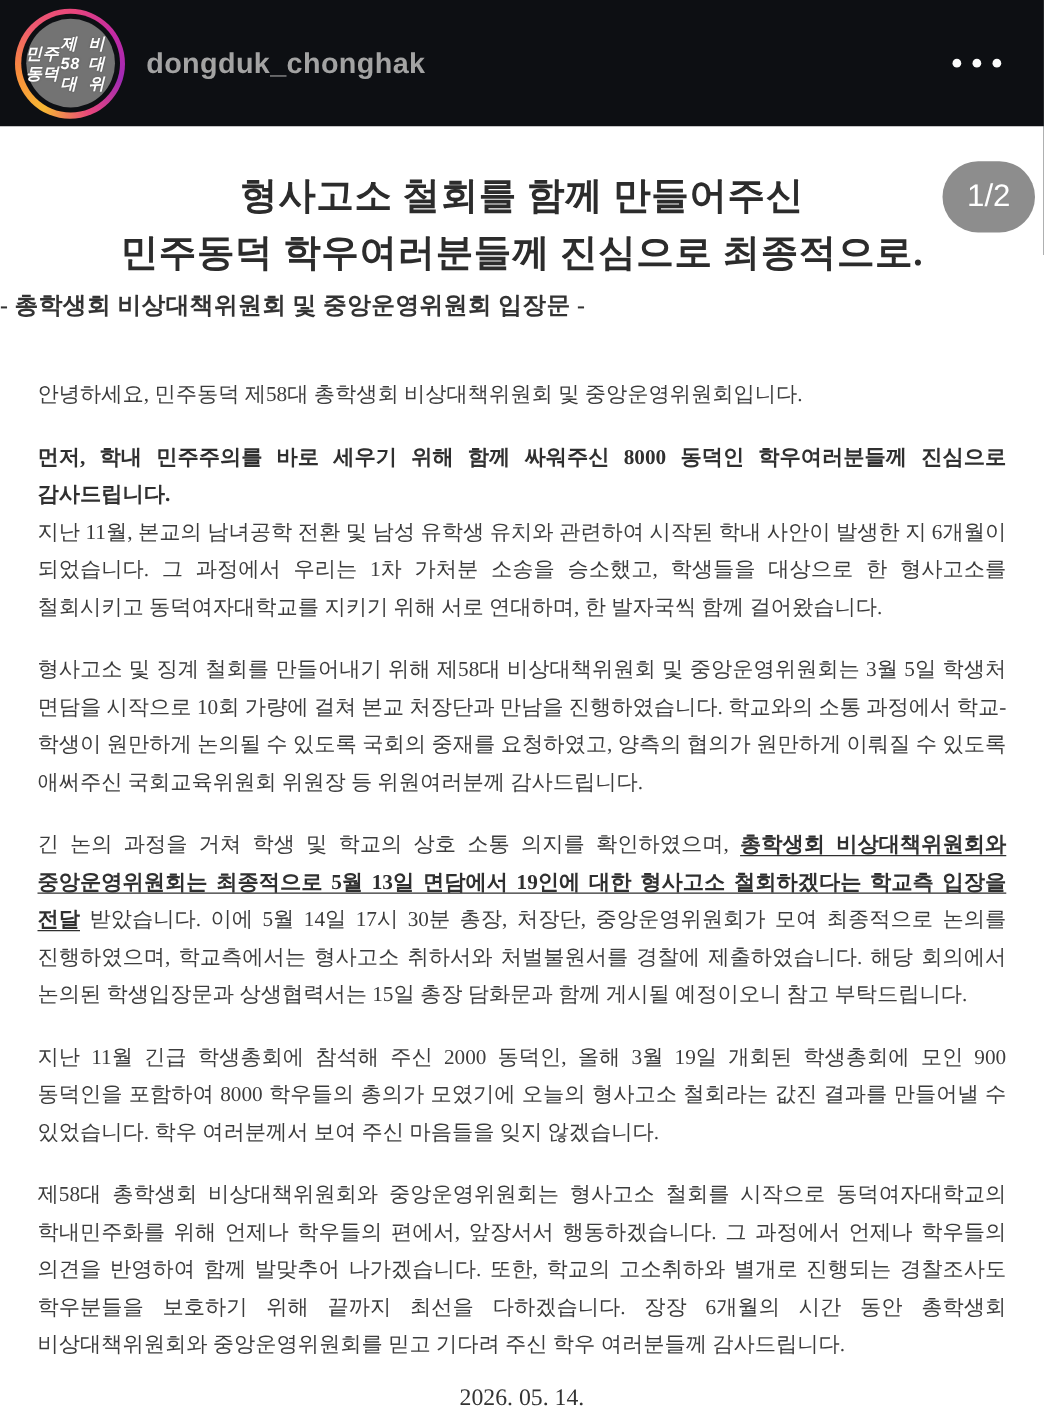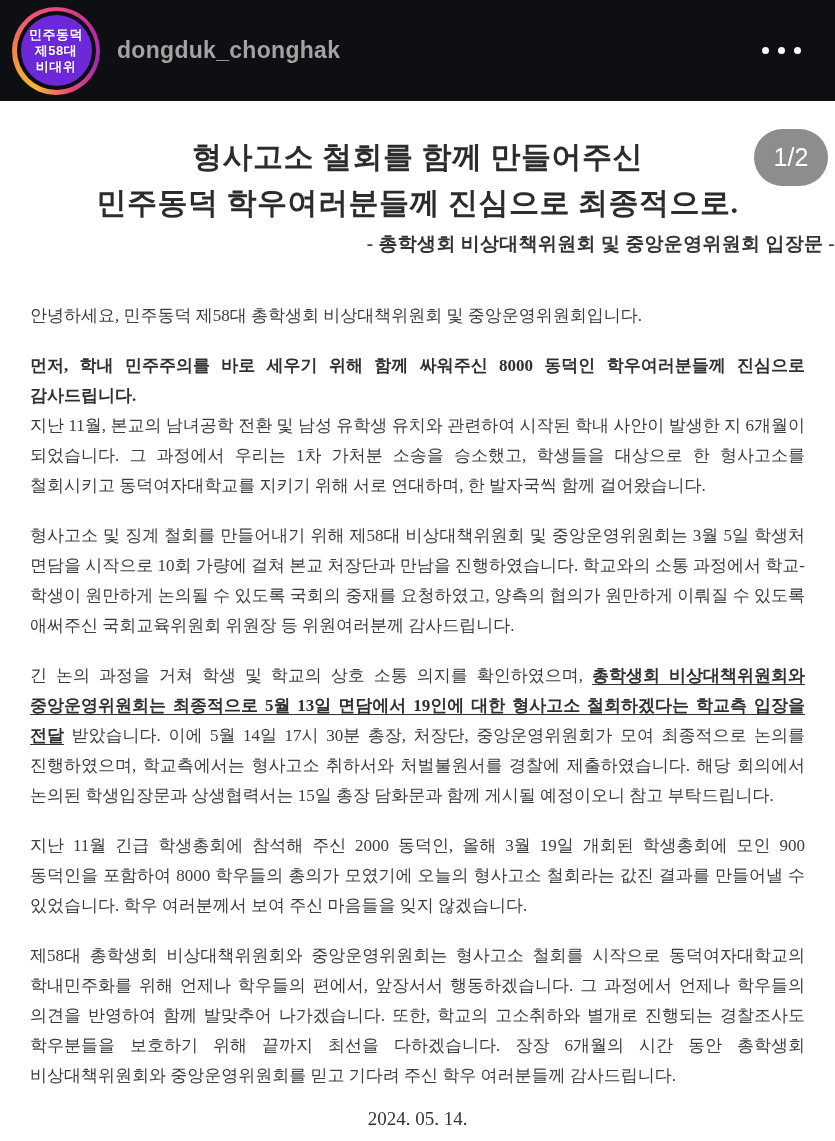--- a/index.html
+++ b/index.html
@@ -28,26 +28,27 @@
     cursor: pointer;
     flex: 0 0 auto;
   }
   .avatar-gap {
     width: 79px; height: 79px; border-radius: 50%;
     background: #0d0f13;
     display: flex; align-items: center; justify-content: center;
   }
   .avatar-inner {
     width: 71px; height: 71px; border-radius: 50%;
-    background: #6d28d9;
-    display: flex; flex-direction: column; align-items: center; justify-content: center;
+    background: #737373;
+    display: flex; align-items: center; justify-content: center;
     color: #ffffff;
     font-size: 13px; font-weight: 700; line-height: 16px;
     letter-spacing: 0.5px;
     text-shadow: 0 0 2px rgba(0,0,0,0.25);
+    font-style: italic;
   }
   .username {
     margin-left: 17px;
     color: #a3a3a3;
     font-size: 23px;
     font-weight: 700;
     letter-spacing: 0.3px;
     cursor: pointer;
   }
   .menu-dots {
@@ -86,21 +87,21 @@
     margin-top: 33px;
     text-align: center;
     font-size: 30px;
     font-weight: 700;
     line-height: 46px;
     color: #2c2c2c;
     letter-spacing: 0.5px;
   }
   .doc-subtitle {
     margin-top: 5px;
-    text-align: right;
+    text-align: left;
     font-size: 19px;
     font-weight: 700;
     color: #333333;
     letter-spacing: 0.3px;
   }
   .doc-body {
     margin-top: 44px;
     padding: 0 30px;
     font-size: 17px;
     line-height: 30px;
@@ -157,19 +158,19 @@
     <div class="doc-body">
         <p class="doc-paragraph"><span>안녕하세요, 민주동덕 제58대 총학생회 비상대책위원회 및 중앙운영위원회입니다.</span></p>
         <p class="doc-paragraph"><span class="b">먼저, 학내 민주주의를 바로 세우기 위해 함께 싸워주신 8000 동덕인 학우여러분들께 진심으로 감사드립니다.</span><br><span>지난 11월, 본교의 남녀공학 전환 및 남성 유학생 유치와 관련하여 시작된 학내 사안이 발생한 지 6개월이 되었습니다. 그 과정에서 우리는 1차 가처분 소송을 승소했고, 학생들을 대상으로 한 형사고소를 철회시키고 동덕여자대학교를 지키기 위해 서로 연대하며, 한 발자국씩 함께 걸어왔습니다.</span></p>
         <p class="doc-paragraph"><span>형사고소 및 징계 철회를 만들어내기 위해 제58대 비상대책위원회 및 중앙운영위원회는 3월 5일 학생처 면담을 시작으로 10회 가량에 걸쳐 본교 처장단과 만남을 진행하였습니다. 학교와의 소통 과정에서 학교-학생이 원만하게 논의될 수 있도록 국회의 중재를 요청하였고, 양측의 협의가 원만하게 이뤄질 수 있도록 애써주신 국회교육위원회 위원장 등 위원여러분께 감사드립니다.</span></p>
         <p class="doc-paragraph"><span>긴 논의 과정을 거쳐 학생 및 학교의 상호 소통 의지를 확인하였으며, </span><span class="b u">총학생회 비상대책위원회와 중앙운영위원회는 최종적으로 5월 13일 면담에서 19인에 대한 형사고소 철회하겠다는 학교측 입장을 전달</span><span> 받았습니다. 이에 5월 14일 17시 30분 총장, 처장단, 중앙운영위원회가 모여 최종적으로 논의를 진행하였으며, 학교측에서는 형사고소 취하서와 처벌불원서를 경찰에 제출하였습니다. 해당 회의에서 논의된 학생입장문과 상생협력서는 15일 총장 담화문과 함께 게시될 예정이오니 참고 부탁드립니다.</span></p>
         <p class="doc-paragraph"><span>지난 11월 긴급 학생총회에 참석해 주신 2000 동덕인, 올해 3월 19일 개회된 학생총회에 모인 900 동덕인을 포함하여 8000 학우들의 총의가 모였기에 오늘의 형사고소 철회라는 값진 결과를 만들어낼 수 있었습니다. 학우 여러분께서 보여 주신 마음들을 잊지 않겠습니다.</span></p>
         <p class="doc-paragraph"><span>제58대 총학생회 비상대책위원회와 중앙운영위원회는 형사고소 철회를 시작으로 동덕여자대학교의 학내민주화를 위해 언제나 학우들의 편에서, 앞장서서 행동하겠습니다. 그 과정에서 언제나 학우들의 의견을 반영하여 함께 발맞추어 나가겠습니다. 또한, 학교의 고소취하와 별개로 진행되는 경찰조사도 학우분들을 보호하기 위해 끝까지 최선을 다하겠습니다. 장장 6개월의 시간 동안 총학생회 비상대책위원회와 중앙운영위원회를 믿고 기다려 주신 학우 여러분들께 감사드립니다.</span></p>
       </div>
 
     <div class="doc-footer">
-      <div class="date">2024. 05. 14.</div>
+      <div class="date">2026. 05. 14.</div>
       <div class="sig">민주동덕 제58대 총학생회 비상대책위원회</div>
 
     </div>
   </main>
 
 </div>
 
 </body></html>

